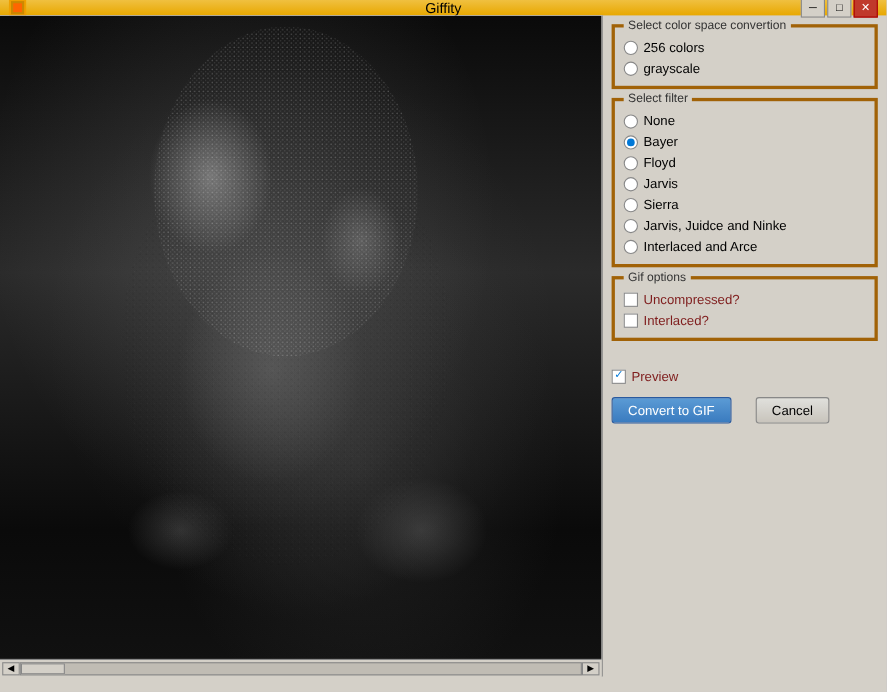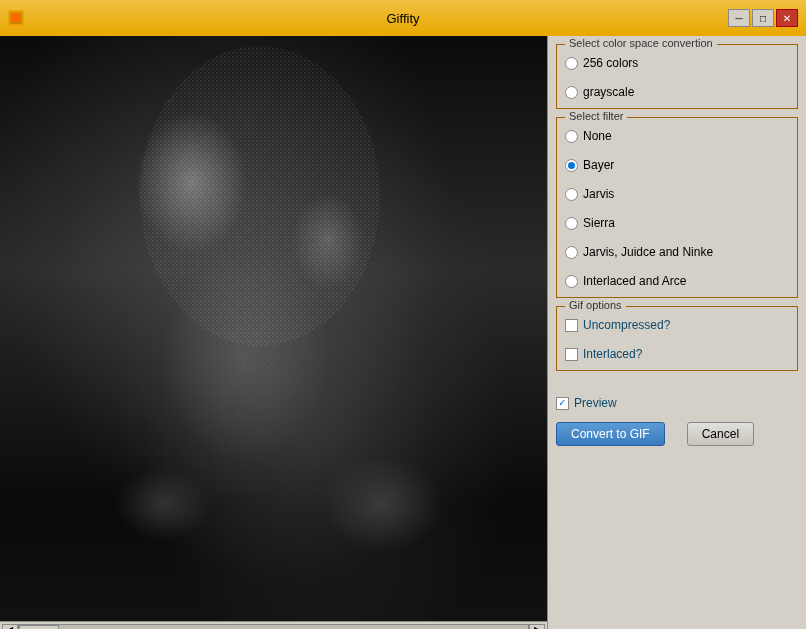--- a/index.html
+++ b/index.html
@@ -8,21 +8,21 @@
       font-size: 12px;
       background: #d4d0c8;
       width: 806px;
       height: 629px;
       overflow: hidden;
     }
 
     
     .title-bar {
       background: linear-gradient(to bottom, #f0c040, #e8a800);
-      height: 36px;
+      height: 14px;
       display: flex;
       align-items: center;
       padding: 0 8px;
       position: relative;
       user-select: none;
     }
     .title-bar-icon {
       width: 16px;
       height: 16px;
       margin-right: 6px;
@@ -172,40 +172,40 @@
     .right-panel {
       flex: 1;
       padding: 8px;
       display: flex;
       flex-direction: column;
       gap: 8px;
     }
 
     
     .group-box {
-      border: 1px solid #a16207;
+      border: 3px solid #a16207;
       padding: 4px 8px 8px 8px;
       position: relative;
       background: transparent;
       text-align: right;
     }
     .group-box-title {
       position: absolute;
       top: -8px;
       left: 8px;
       background: #d4d0c8;
       padding: 0 4px;
       font-size: 11px;
       color: #333;
     }
     .group-content {
       margin-top: 6px;
       display: flex;
       flex-direction: column;
-      gap: 13px;
+      gap: 3px;
     }
 
     
     .radio-item {
       display: flex;
       align-items: center;
       gap: 5px;
       cursor: pointer;
       padding: 1px 0;
     }
@@ -251,21 +251,21 @@
       flex-shrink: 0;
     }
     .checkbox-box.checked::after {
       content: '✓';
       font-size: 10px;
       color: #0078d7;
       line-height: 1;
     }
     .checkbox-label {
       font-size: 12px;
-      color: #0c4a6e;
+      color: #7f1d1d;
     }
 
     
     .preview-row {
       display: flex;
       align-items: center;
       gap: 5px;
       margin-top: 17px;
     }
 
@@ -373,20 +373,24 @@
         <div class="radio-item">
           <div class="radio-circle"></div>
           <span class="radio-label">None</span>
         </div>
         <div class="radio-item">
           <div class="radio-circle selected"></div>
           <span class="radio-label">Bayer</span>
         </div>
         <div class="radio-item">
           <div class="radio-circle"></div>
+          <span class="radio-label">Floyd</span>
+        </div>
+        <div class="radio-item">
+          <div class="radio-circle"></div>
           <span class="radio-label">Jarvis</span>
         </div>
         <div class="radio-item">
           <div class="radio-circle"></div>
           <span class="radio-label">Sierra</span>
         </div>
         <div class="radio-item">
           <div class="radio-circle"></div>
           <span class="radio-label">Jarvis, Juidce and Ninke</span>
         </div>

